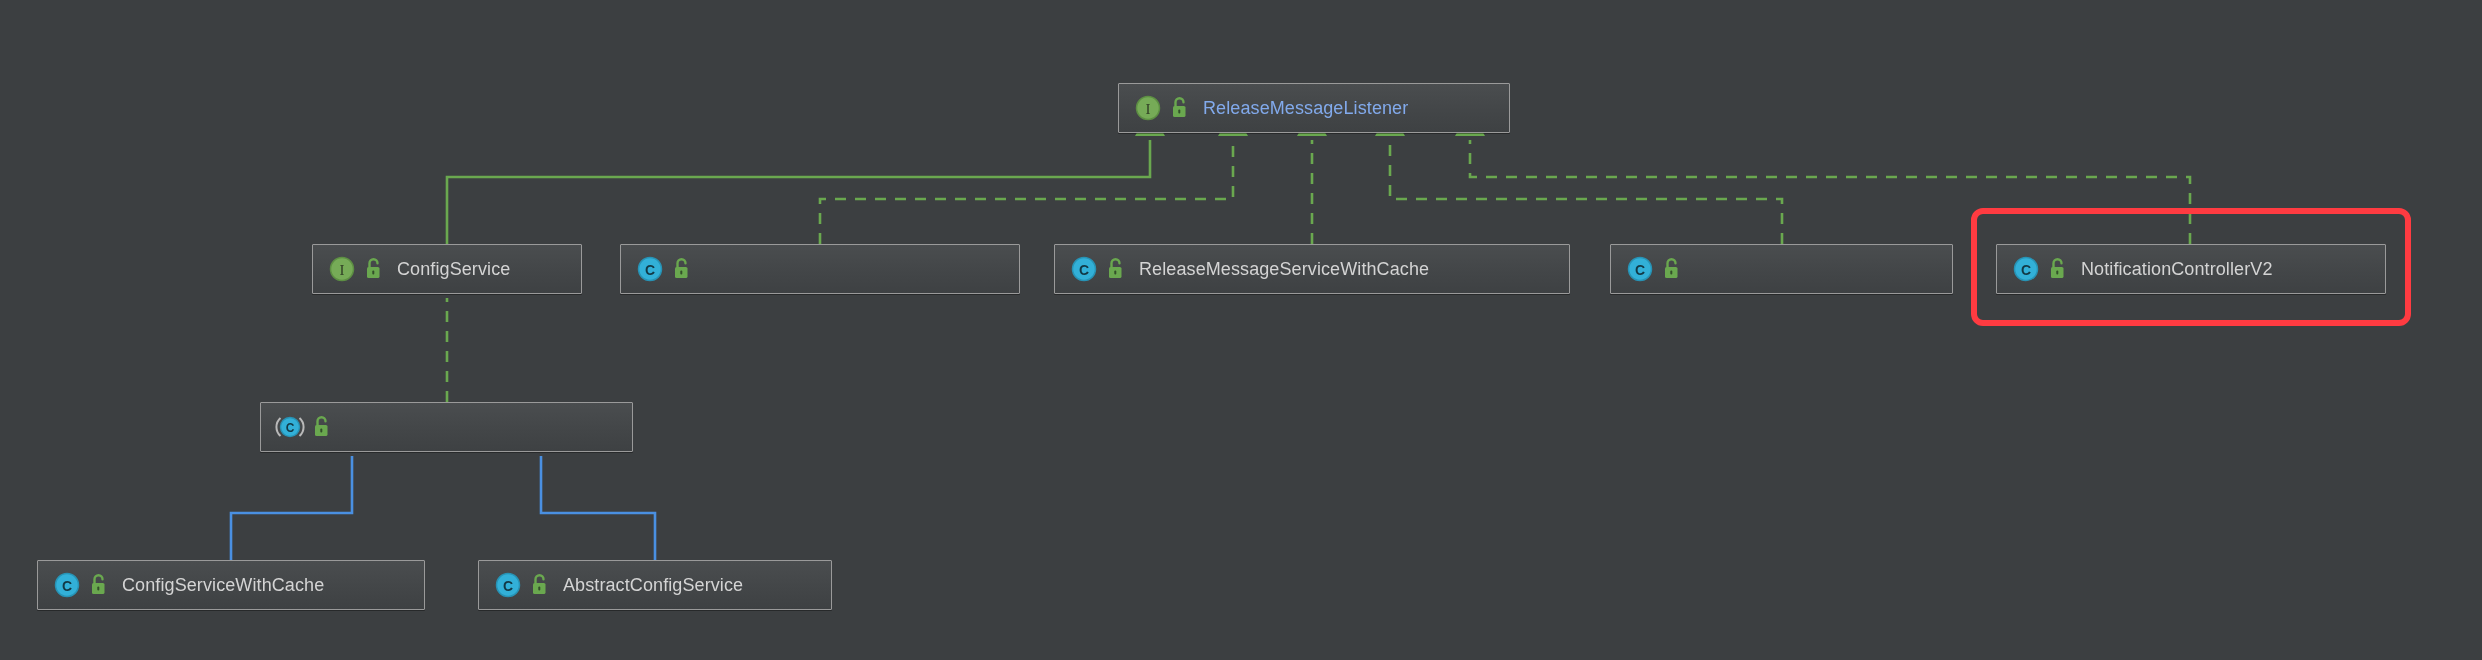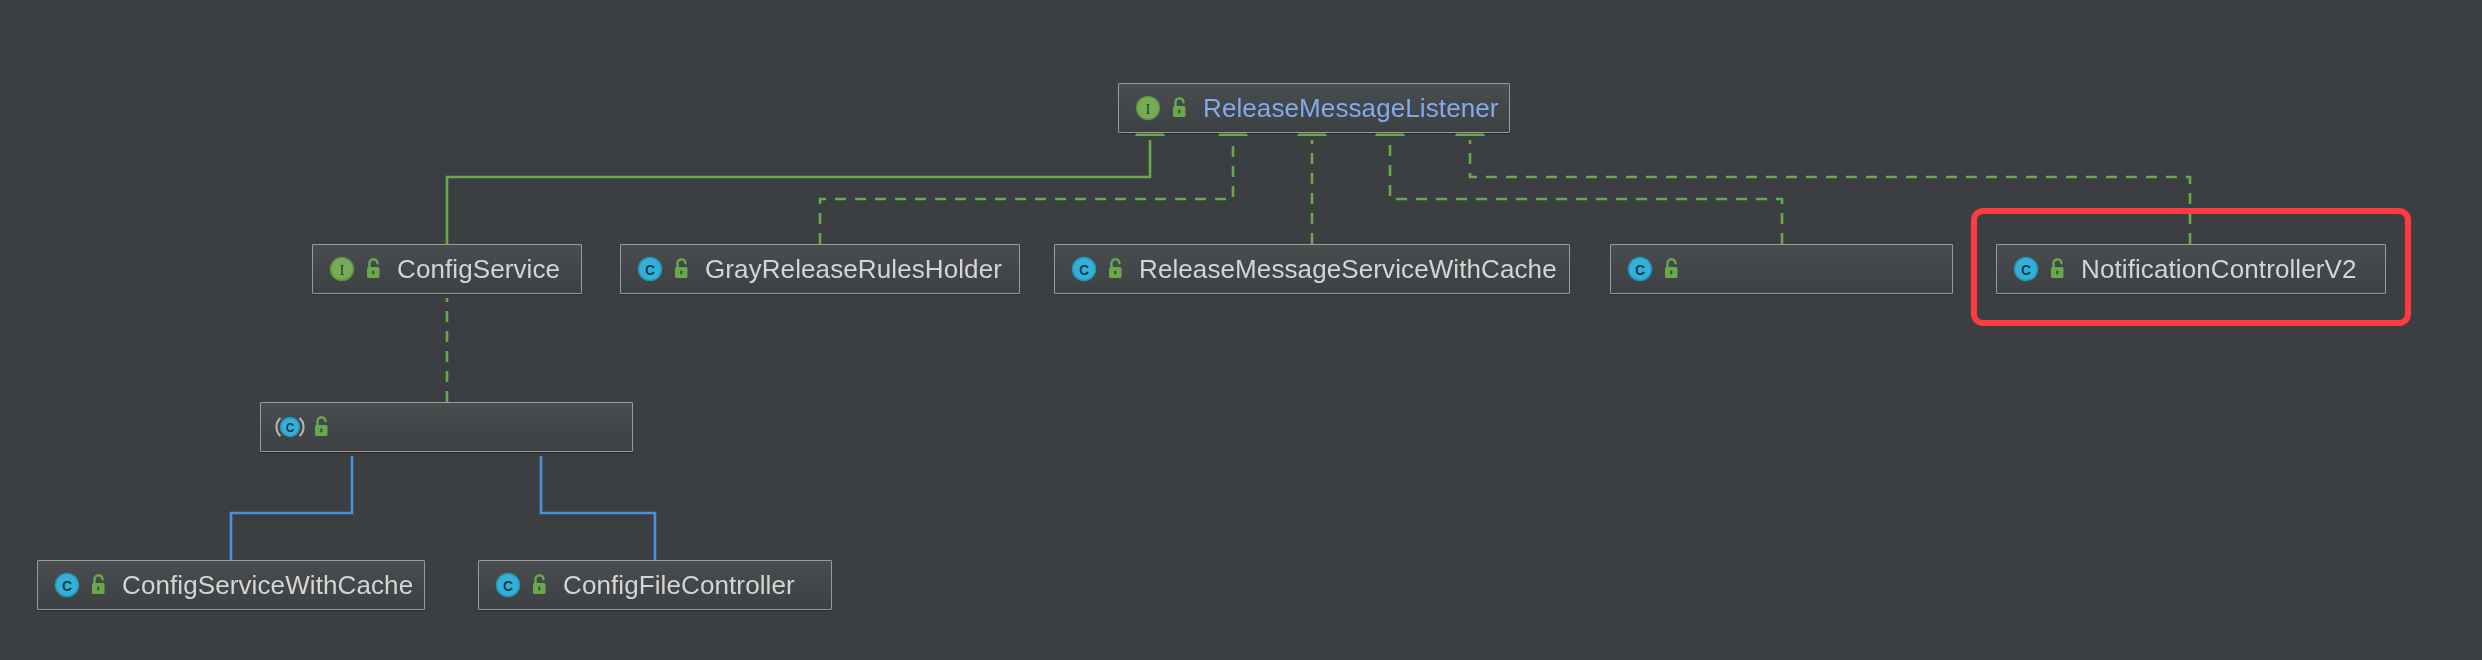--- a/index.html
+++ b/index.html
@@ -31,21 +31,21 @@
     box-sizing: border-box;
     background: linear-gradient(#4a4d4f, #434648 55%, #3e4143);
     border: 1px solid #9a9a9a;
     border-radius: 1px;
     padding: 0 18px 0 14px;
     height: 50px;
     box-shadow: 0 1px 0 rgba(0,0,0,0.35);
     z-index: 5;
   }
   .node-label {
-    font-size: 26px;
+    font-size: 18px;
     color: #d4d4d4;
     white-space: nowrap;
     letter-spacing: 0.1px;
     text-align: right;
   }
   .node.selected .node-label {
     color: #82aaec;
   }
   .icon-kind {
     flex: 0 0 auto;
@@ -134,21 +134,20 @@
     <text x="15" y="20.5" text-anchor="middle" font-family="Liberation Sans, sans-serif" font-size="14" font-weight="bold" fill="#123845">C</text>
   </svg>
         </span>
         <span class="icon-vis">
           <svg width="22" height="26" viewBox="0 0 22 26">
     <path d="M6.5 11 V7.2 a4 4 0 0 1 8 0" fill="none" stroke="#6aa84f" stroke-width="2.4" stroke-linecap="round"></path>
     <rect x="4" y="11" width="12.5" height="11" rx="1.6" fill="#6aa84f"></rect>
     <rect x="9.3" y="14.4" width="2" height="4" rx="1" fill="#33502a"></rect>
   </svg>
         </span>
-        <span class="node-label">GrayReleaseRulesHolder</span>
       </div>
       <div class="node" style="left: 1054px; top: 244px; width: 516px; height: 50px;">
         <span class="icon-kind">
           <svg width="30" height="30" viewBox="0 0 30 30">
     <circle cx="15" cy="15" r="11.5" fill="#32b0d8" stroke="#2793b5" stroke-width="1.5"></circle>
     <text x="15" y="20.5" text-anchor="middle" font-family="Liberation Sans, sans-serif" font-size="14" font-weight="bold" fill="#123845">C</text>
   </svg>
         </span>
         <span class="icon-vis">
           <svg width="22" height="26" viewBox="0 0 22 26">
@@ -230,19 +229,19 @@
     <text x="15" y="20.5" text-anchor="middle" font-family="Liberation Sans, sans-serif" font-size="14" font-weight="bold" fill="#123845">C</text>
   </svg>
         </span>
         <span class="icon-vis">
           <svg width="22" height="26" viewBox="0 0 22 26">
     <path d="M6.5 11 V7.2 a4 4 0 0 1 8 0" fill="none" stroke="#6aa84f" stroke-width="2.4" stroke-linecap="round"></path>
     <rect x="4" y="11" width="12.5" height="11" rx="1.6" fill="#6aa84f"></rect>
     <rect x="9.3" y="14.4" width="2" height="4" rx="1" fill="#33502a"></rect>
   </svg>
         </span>
-        <span class="node-label">ConfigFileController</span>
+        <span class="node-label">AbstractConfigService</span>
       </div>
     </div>
   <div id="highlight-layer">
       <div class="highlight-box" style="left: 1971px; top: 208px; width: 440px; height: 118px; border-color: rgb(255, 59, 65);"></div>
     </div>
 </div>
 
 </body></html>

